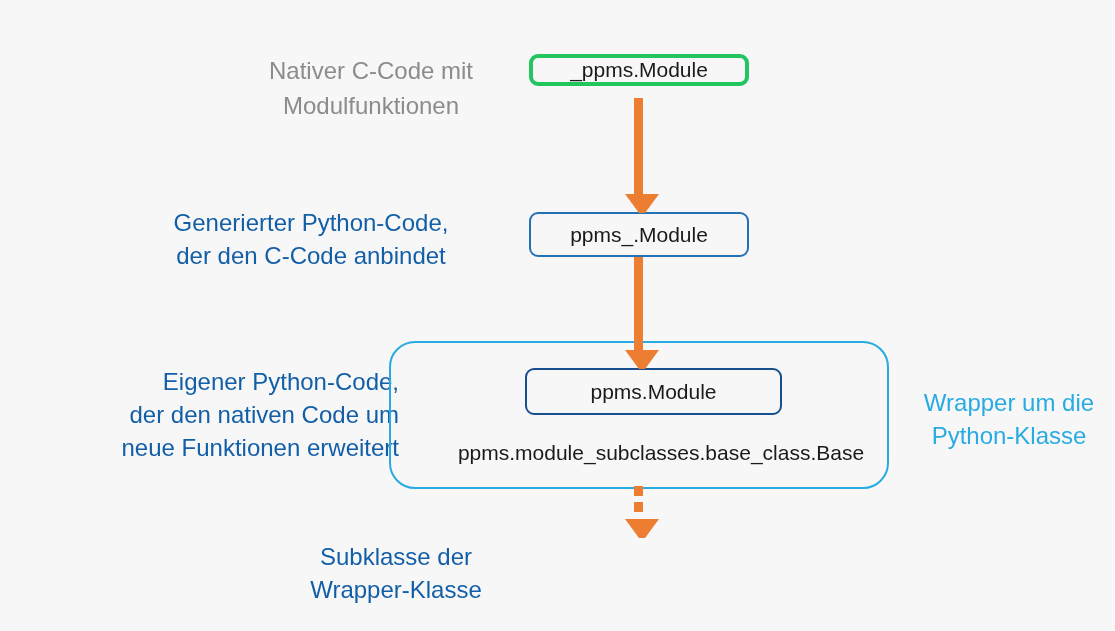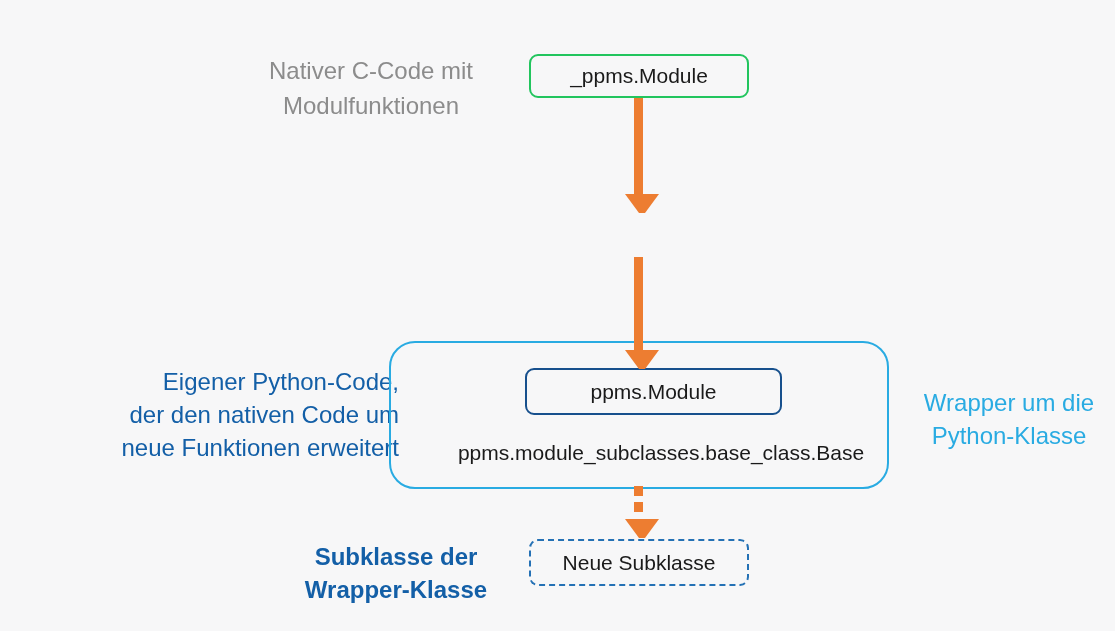--- a/index.html
+++ b/index.html
@@ -19,21 +19,21 @@
   .node {
     position: absolute;
     display: flex;
     align-items: center;
     justify-content: center;
     border-radius: 9px;
     font-size: 21px;
     color: #1A1A1A;
     background: transparent;
   }
-  .node-native   { left: 523px; top: 48px;  width: 220px; height: 44px; border: 2px solid #22c55e; }
+  .node-native   { left: 523px; top: 48px;  width: 220px; height: 32px; border: 4px solid #22c55e; }
   .node-gen      { left: 523px; top: 206px; width: 220px; height: 45px; border: 2px solid #2471B5; }
   .node-wrapmod  { left: 519px; top: 362px; width: 257px; height: 47px; border: 2px solid #17508D; }
   .node-subclass { left: 523px; top: 533px; width: 220px; height: 47px; border: 2px dashed #2471B5; }
   .wrapper-box {
     position: absolute;
     left: 383px; top: 335px; width: 500px; height: 148px;
     border: 2px solid #29ABE2;
     border-radius: 26px;
     background: transparent;
   }
@@ -49,21 +49,21 @@
     position: absolute;
     text-align: center;
     white-space: pre-line;
     font-size: 24px;
     line-height: 33px;
   }
   .label-native  { left: 150px; top: 44px;  width: 430px; line-height: 35px; color: #8C8C8C; }
   .label-gen     { left: 90px;  top: 197px; width: 430px; color: #135FA7; }
   .label-own     { left: 0px;   top: 356px; width: 396px; color: #135FA7; text-align: right; }
   .label-wrapper { left: 890px; top: 377px; width: 226px; color: #29ABE2; }
-  .label-sub     { left: 185px; top: 531px; width: 410px; color: #135FA7; font-weight: bold; }
+  .label-sub     { left: 185px; top: 531px; width: 410px; color: #135FA7; }
   
   .arrow-shaft {
     position: absolute;
     left: 628px;
     width: 9px;
     background: #ED7D31;
   }
   .shaft-1 { top: 92px;  height: 96px; }
   .shaft-2 { top: 251px; height: 93px; }
   .shaft-3 {
@@ -83,41 +83,43 @@
   .head-3 { top: 513px; }
 </style>
 </head>
 <body>
 
 <div class="canvas">
 
   <div class="side-label label-native">Nativer C-Code mit
 Modulfunktionen</div>
 
+  <div class="side-label label-gen">Generierter Python-Code,
+der den C-Code anbindet</div>
 
   <div class="side-label label-own">Eigener Python-Code,
 der den nativen Code um
 neue Funktionen erweitert</div>
 
   <div class="side-label label-wrapper">Wrapper um die
 Python-Klasse</div>
 
   <div class="side-label label-sub">Subklasse der
 Wrapper-Klasse</div>
 
   <div class="node node-native">_ppms.Module</div>
 
+  <div class="node node-gen">ppms_.Module</div>
 
   <div class="wrapper-box"></div>
 
   <div class="node node-wrapmod">ppms.Module</div>
 
   <div class="wrapper-subtext">ppms.module_subclasses.base_class.Base</div>
 
-  <div class="node node-subclass">Neue Subklasse</div>
 
   <div class="arrow-shaft shaft-1"></div>
   <div class="arrow-head head-1"></div>
 
   <div class="arrow-shaft shaft-2"></div>
   <div class="arrow-head head-2"></div>
 
   <div class="arrow-shaft shaft-3"></div>
   <div class="arrow-head head-3"></div>
 

